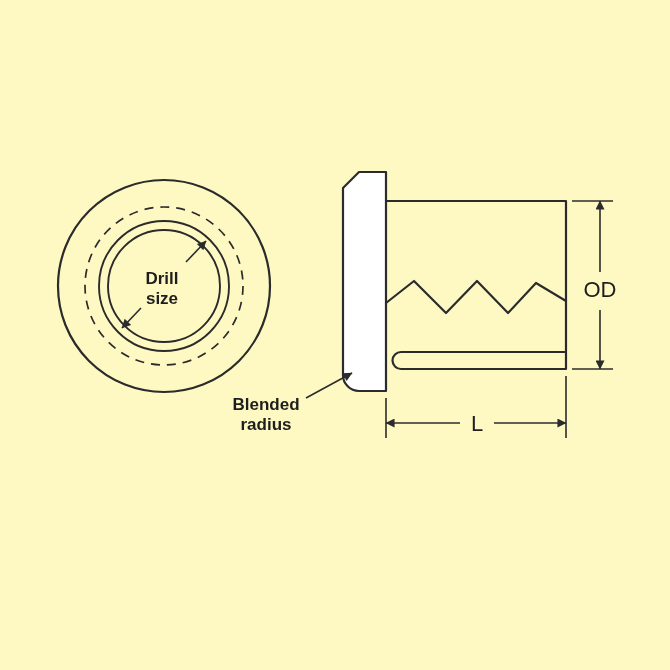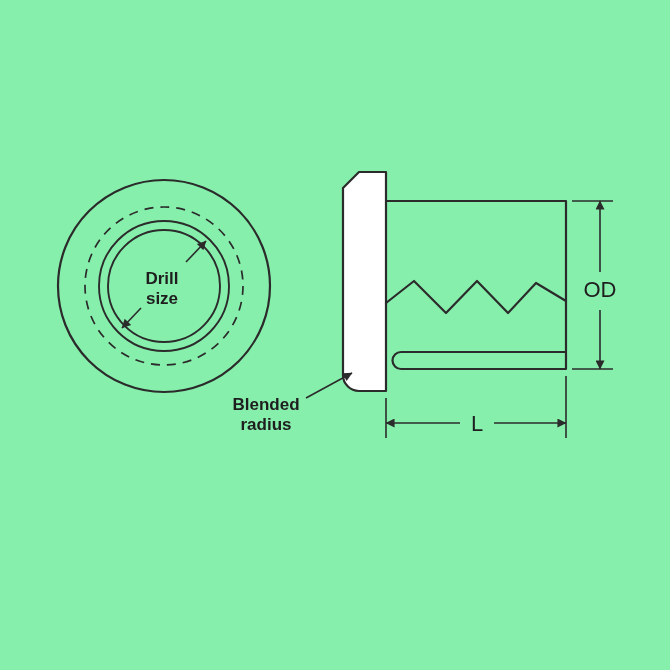--- a/index.html
+++ b/index.html
@@ -9,21 +9,21 @@
     }
     body {
       width: 670px;
       height: 670px;
       font-family: "Liberation Sans", sans-serif;
     }
     .stage {
       position: relative;
       width: 670px;
       height: 670px;
-      background: #86efac;
+      background: #fef9c3;
       overflow: hidden;
     }
     svg { display: block; }
     .outline {
       fill: none;
       stroke: #2b2b2b;
       stroke-width: 2.2;
       stroke-linejoin: round;
       stroke-linecap: round;
     }

